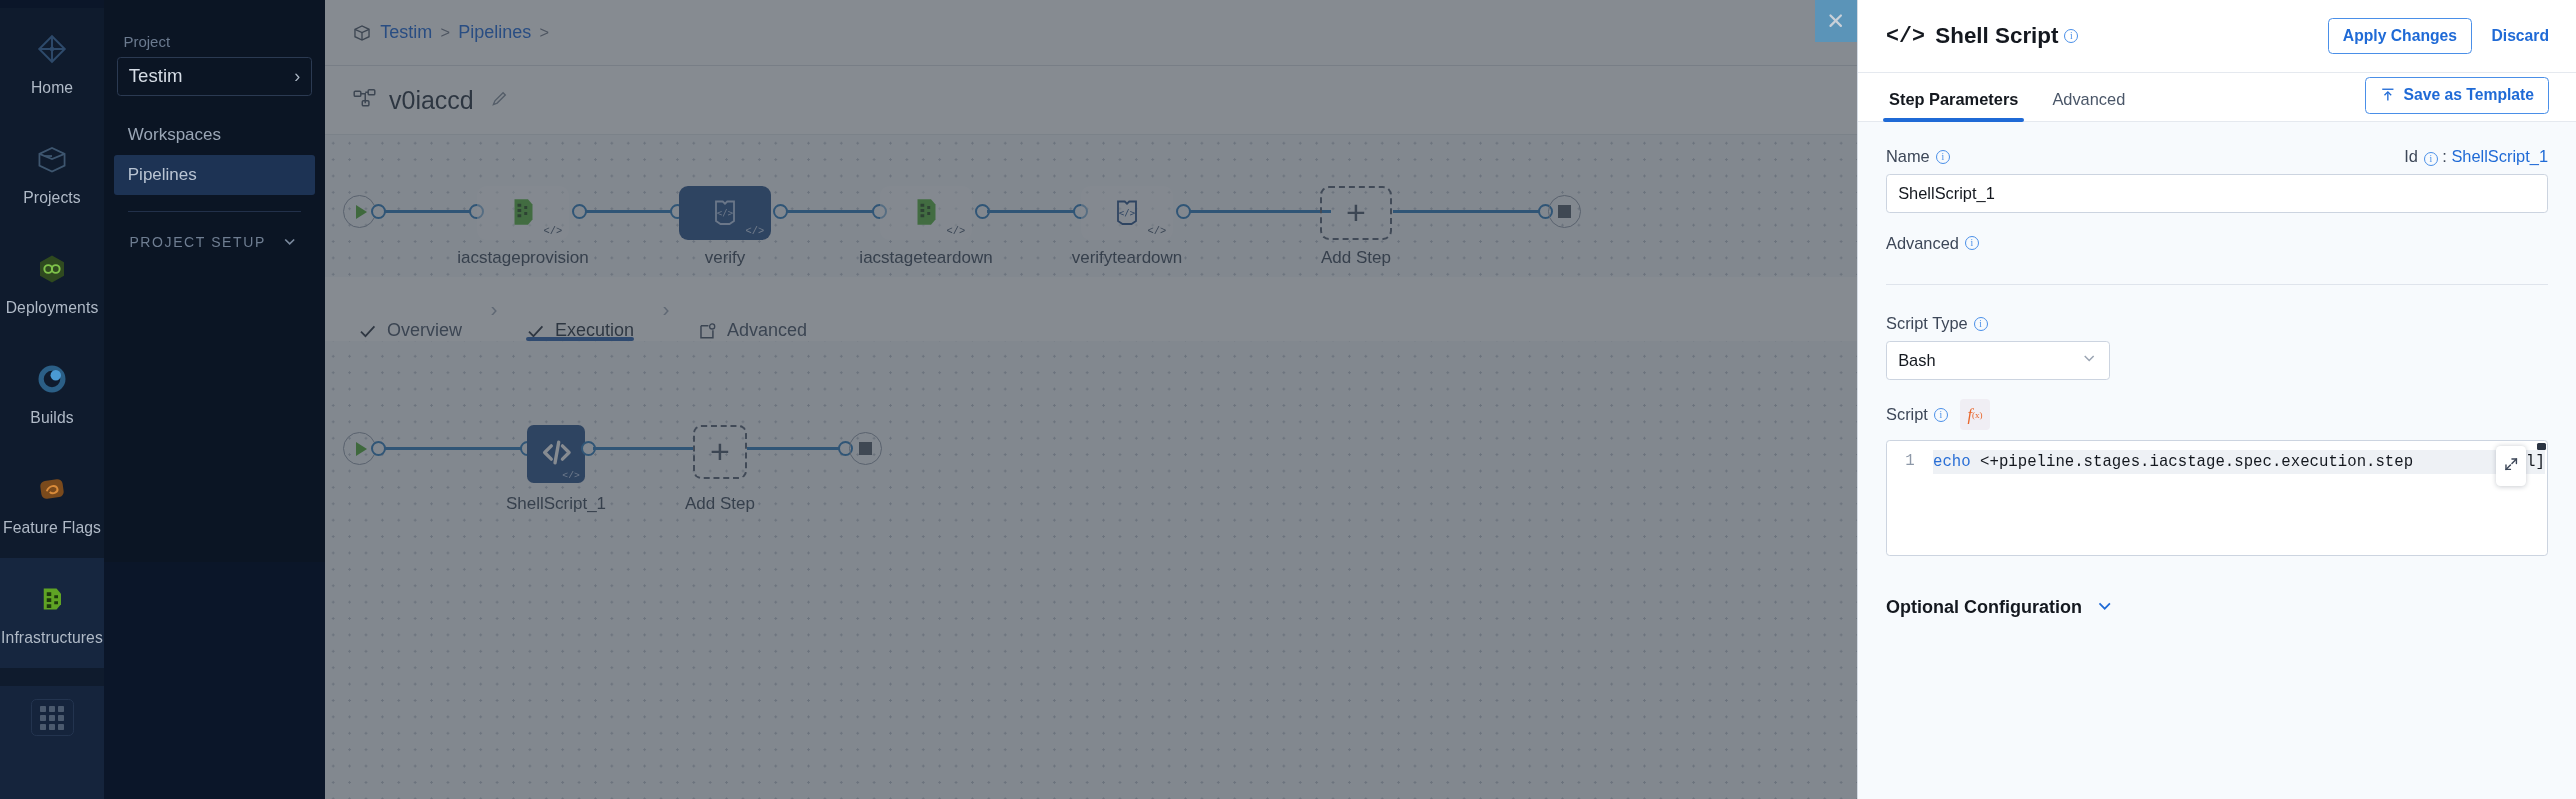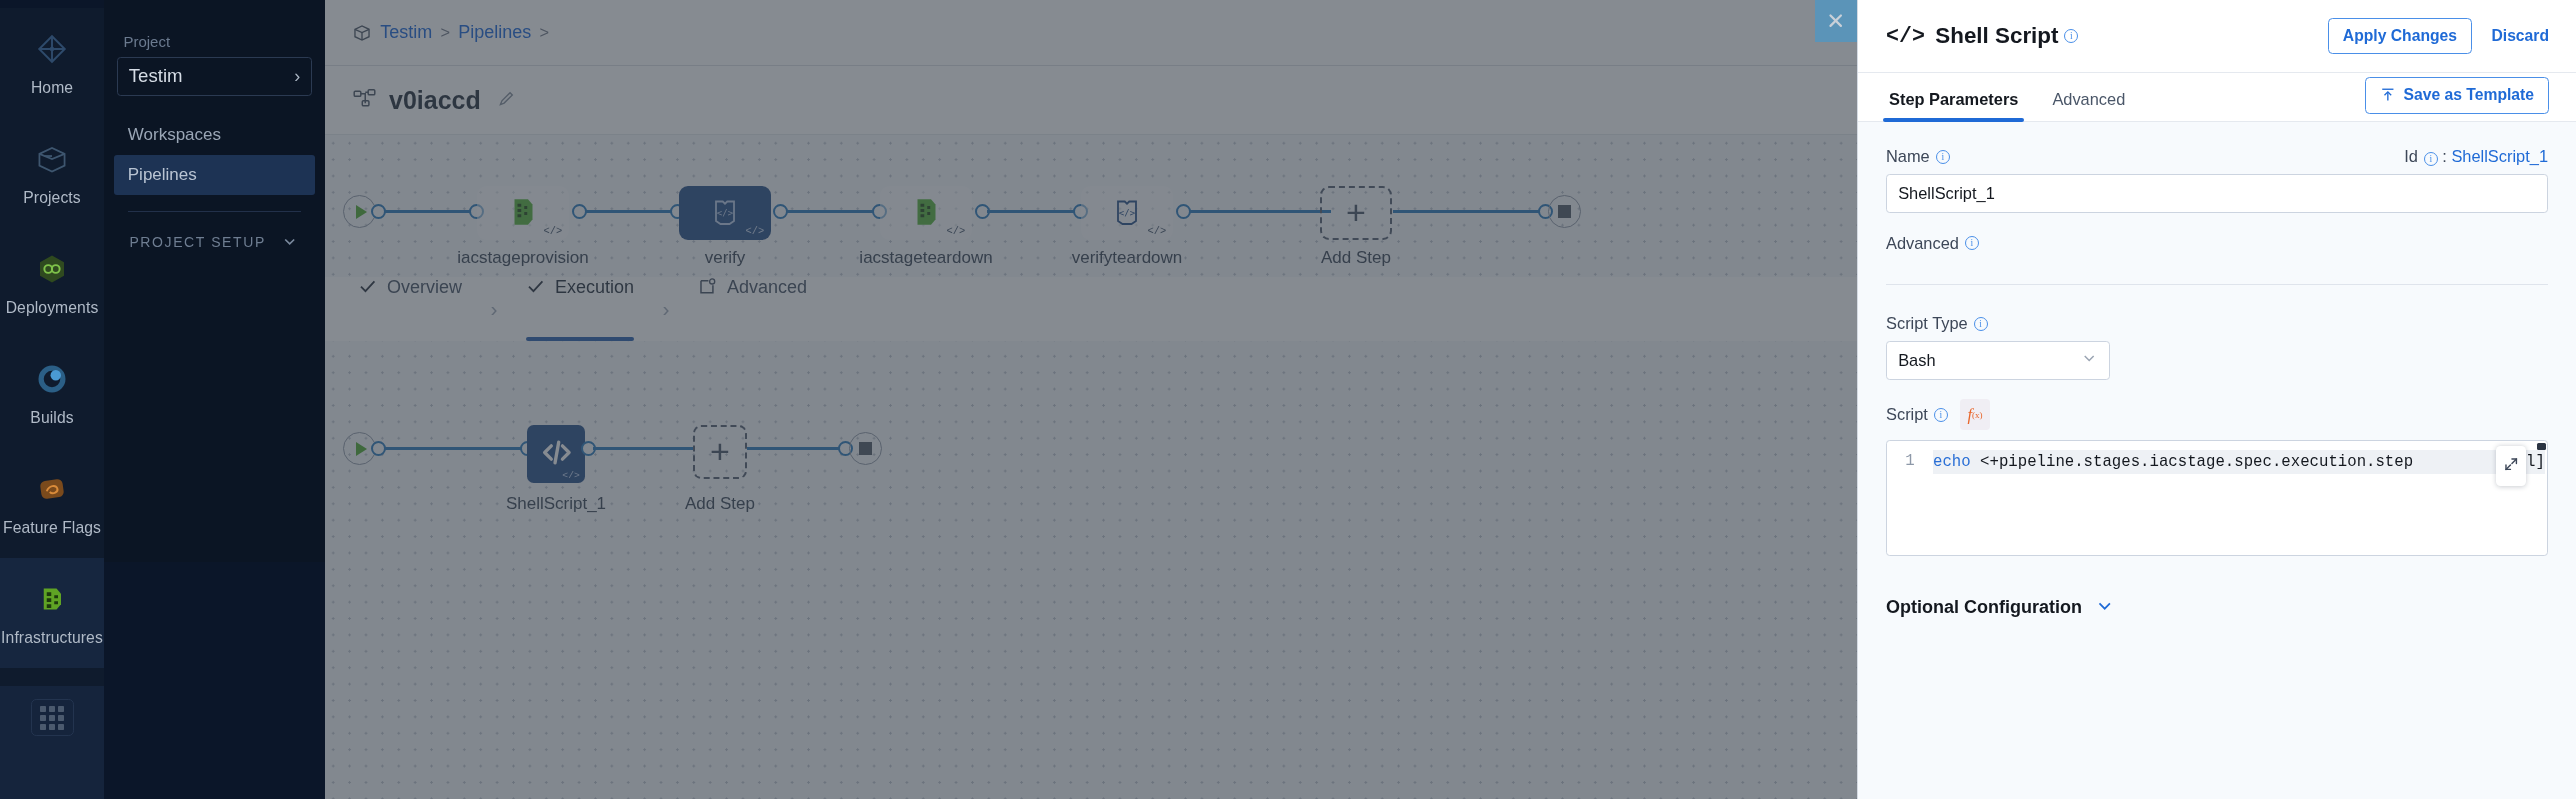--- a/index.html
+++ b/index.html
@@ -78,21 +78,21 @@
   .studio-badge {
     margin-left: auto; margin-right: 406px;
     font-size: 14px; letter-spacing: 2.2px; color: #0b3a7a; font-weight: 600;
     background: rgba(220,230,245,.5); padding: 8.2px 24px;
     clip-path: polygon(16.4px 0, calc(100% - 16.4px) 0, 100% 100%, 0 100%);
   }
   .titlebar {
     height: 69px; display:flex; align-items:center; padding: 0 27px; background: #fff;
     border-bottom: 0.7px solid #e3e6eb;
   }
-  .pipe-title { font-size: 25px; font-weight: bold; color: #16202e; margin-left: 12px; }
+  .pipe-title { font-size: 25px; font-weight: normal; color: #16202e; margin-left: 12px; }
   .pencil { margin-left: 15px; cursor: pointer; }
   .vy-toggle {
     margin-left: auto; margin-right: 447px; display: flex;
     border: 0.7px solid #b9c0cc; border-radius: 13.4px; height: 25px; overflow: hidden;
     background: #fff;
   }
   .vy-opt {
     padding: 0 16.4px; display:flex; align-items:center; font-size: 14px;
     font-weight: bold; color: #2a3545; cursor: pointer; letter-spacing:0.3px;
   }
@@ -104,21 +104,21 @@
     background-color: #f4f6f9;
     background-image: radial-gradient(#b9c0cb 1.2px, transparent 1.3px);
     background-size: 16.4px 16.4px;
   }
   .stagerow { position: absolute; left: 0; top: 0; width: 100%; height: 194px; }
   .tabsrow {
     position: absolute; left: 0; top: 142px; width: 100%; height: 64px;
     background: #fff; display: flex; align-items: center; padding-left: 21px;
   }
   .tab {
-    display:flex; align-items:flex-start; gap: 9.7px; height: 64px; padding: 0 12px;
+    display:flex; align-items:flex-end; gap: 9.7px; height: 64px; padding: 0 12px;
     font-size: 18px; color: #3b475a; cursor: pointer; position: relative;
   }
   .tab.sel { color: #16202e; }
   .tab.sel::after {
     content:""; position:absolute; left: 12px; right: 12px; bottom: 0; height: 3.7px;
     background: #1b56a8; border-radius: 2.2px;
   }
   .tab-sep { color: #9aa4b2; font-size: 21px; margin: 0 16.4px; font-weight: 300; }
   .steprow { position: absolute; left: 0; top: 206px; width: 100%; height: 246px; }
 

